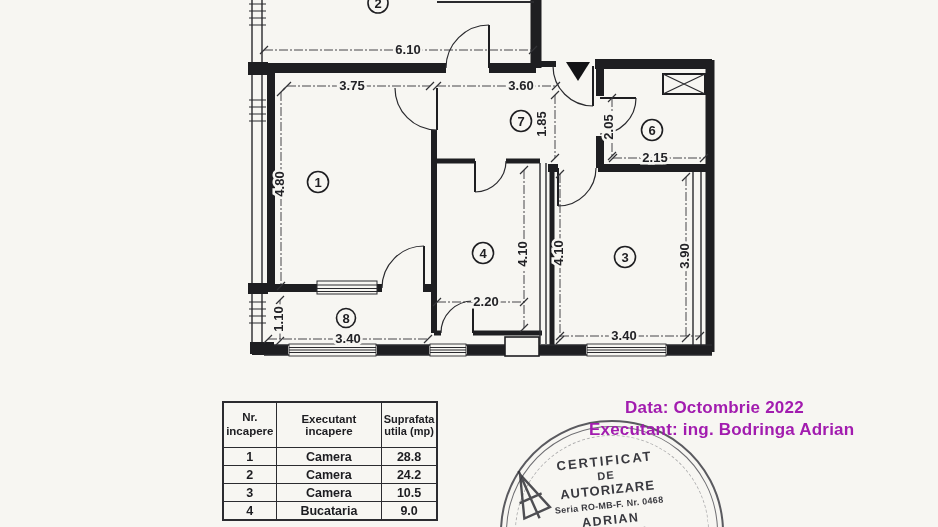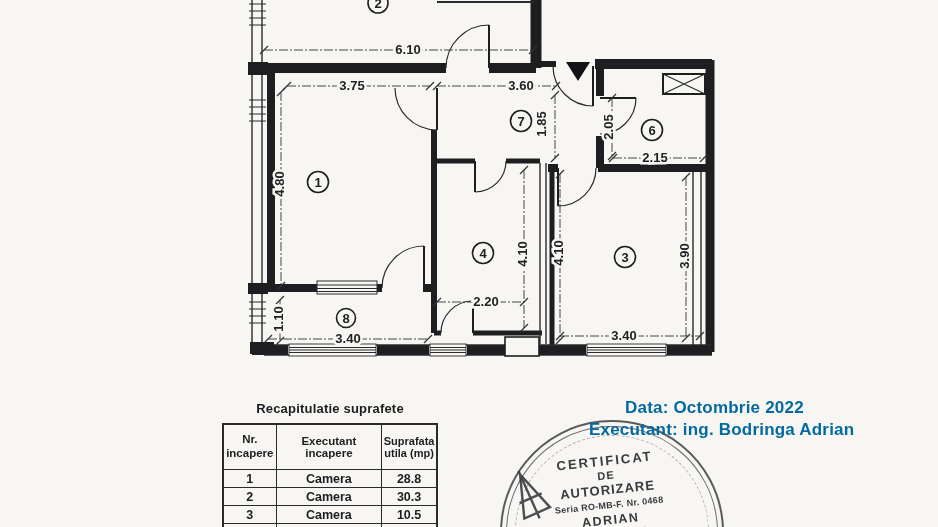--- a/index.html
+++ b/index.html
@@ -18,21 +18,21 @@
   .table-block{position:absolute;left:222px;top:401px;width:216px;z-index:2;color:#1d1d21;}
   .table-title{width:100%;text-align:center;font:700 13px "Liberation Sans",sans-serif;margin-bottom:7px;letter-spacing:.2px;}
   table.surface{border-collapse:collapse;width:216px;background:transparent;}
   table.surface th,table.surface td{border:1.6px solid #2b2b2f;font-family:"Liberation Sans",sans-serif;color:#1d1d21;text-align:center;padding:0 1px;}
   table.surface{border:2.2px solid #2b2b2f;}
   th.h1{width:50px;font:700 11.5px "Liberation Sans",sans-serif;height:44px;line-height:1.2;}
   th.h2{width:110px;font:700 11.5px "Liberation Sans",sans-serif;}
   th.h3{width:52px;font:700 11px "Liberation Sans",sans-serif;}
   td{font:700 12.5px "Liberation Sans",sans-serif;height:17px;}
 
-  .footer-text{position:absolute;z-index:3;font:700 17px "Liberation Sans",sans-serif;color:#0369a1;letter-spacing:.2px;white-space:nowrap;}
+  .footer-text{position:absolute;z-index:3;font:700 17px "Liberation Sans",sans-serif;color:#a21caf;letter-spacing:.2px;white-space:nowrap;}
   #date-text{left:625px;top:398px;}
   #executant-text{left:589px;top:420px;}
 
   .stamp{position:absolute;left:500px;top:420px;width:224px;height:224px;z-index:2;transform:rotate(-6deg);}
   .stamp-ring-outer{position:absolute;inset:0;border:2.5px solid rgba(55,55,62,.82);border-radius:50%;}
   .stamp-ring-inner{position:absolute;inset:6px;border:1.5px solid rgba(55,55,62,.72);border-radius:50%;}
   .stamp-rim{position:absolute;inset:15px;border:1.6px dashed rgba(85,85,92,.42);border-radius:50%;}
   .stamp-text{position:absolute;top:33px;left:0;right:0;text-align:center;color:rgba(46,46,53,.95);}
   .st1{font:700 13px "Liberation Sans",sans-serif;letter-spacing:2px;}
   .st2{font:700 11px "Liberation Sans",sans-serif;letter-spacing:1px;margin-top:1px;}
@@ -241,39 +241,38 @@
         <text class="room-num" stroke="none" x="625" y="261.5">3</text>
       </g>
     <g>
         <circle cx="346" cy="318" r="9.5"></circle>
         <text class="room-num" stroke="none" x="346" y="322.5">8</text>
       </g>
   </g>
 </svg>
 
 <div class="table-block">
-  <div class="table-title">Recapitulatie suprafete</div>
   <table class="surface">
     <thead>
       <tr>
         <th class="h1">Nr. incapere</th>
         <th class="h2">Executant incapere</th>
         <th class="h3">Suprafata utila (mp)</th>
       </tr>
     </thead>
     <tbody>
       <tr>
         <td>1</td>
         <td>Camera</td>
         <td>28.8</td>
       </tr>
       <tr>
         <td>2</td>
         <td>Camera</td>
-        <td>30.3</td>
+        <td>24.2</td>
       </tr>
       <tr>
         <td>3</td>
         <td>Camera</td>
         <td>10.5</td>
       </tr>
       <tr>
         <td>4</td>
         <td>Bucataria</td>
         <td>9.0</td>

